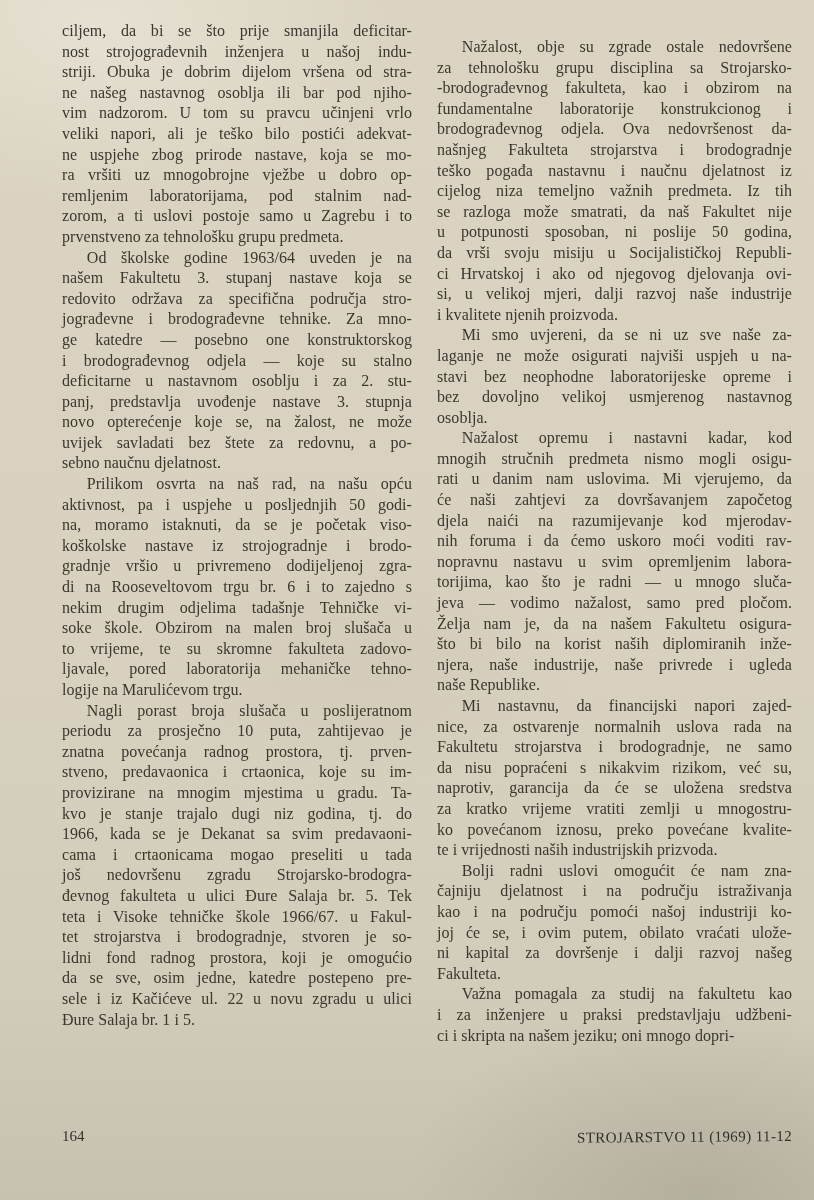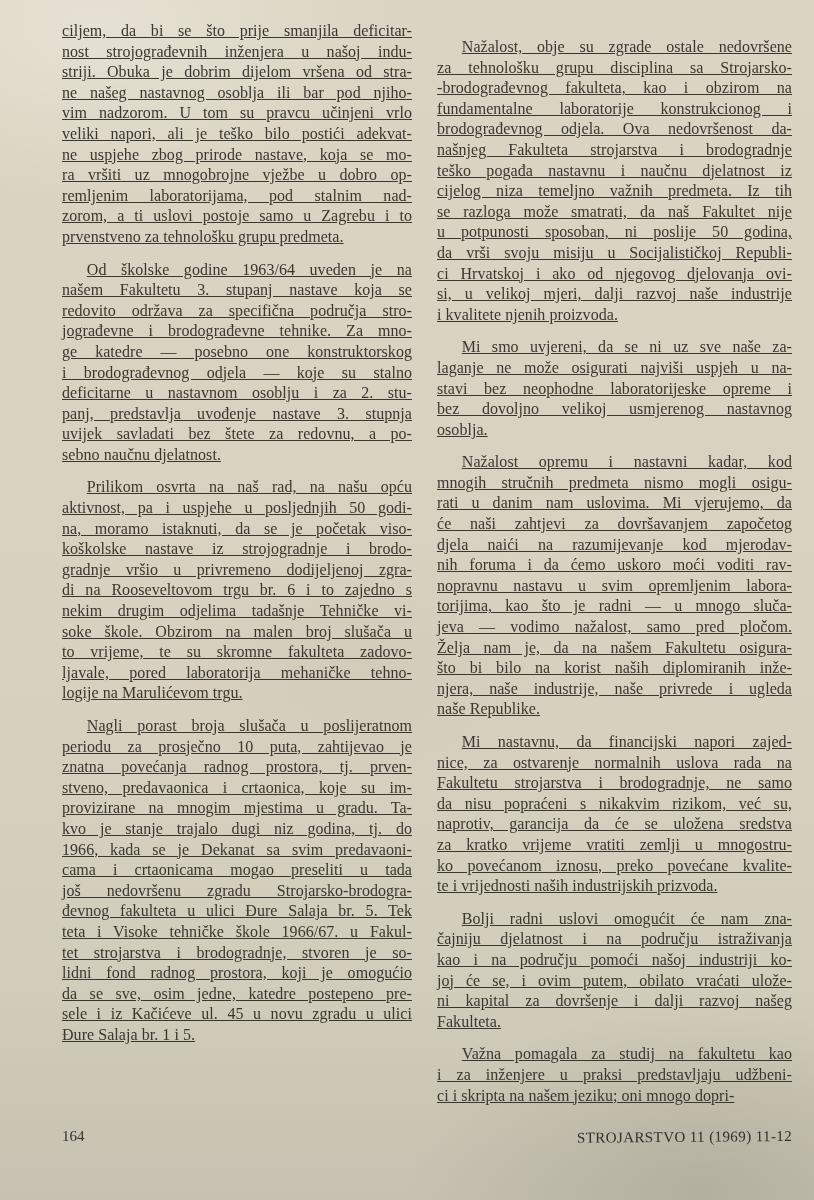--- a/index.html
+++ b/index.html
@@ -22,32 +22,31 @@
     background:
       radial-gradient(ellipse 420px 260px at 86% 99%, rgba(104,102,84,0.20), transparent 70%),
       radial-gradient(ellipse 500px 300px at 12% 2%, rgba(255,255,248,0.30), transparent 60%),
       radial-gradient(ellipse 300px 180px at 45% 55%, rgba(120,115,95,0.06), transparent 70%),
       linear-gradient(180deg, #dbd4c2 0%, #d8d1bf 55%, #d2ccba 82%, #c6c1b0 100%);
   }
   .columns {
     display: flex;
     gap: 25px;
     padding: 21px 22px 0 62px;
-    text-decoration: underline;
   }
   .col { display: block; }
   .col-left  { width: 350px; }
   .col-right { width: 355px; padding-top: 16px; }
   .para {
     font-size: 16px;
     line-height: 20.6px;
     letter-spacing: 0.05px;
   }
-  .para + .para { margin-top: 12px; }
-  .para.no-gap { margin-top: 12px; }
+  .para + .para { }
+  .para.no-gap { margin-top: 0; }
   .tline {
     text-align: justify;
     text-align-last: justify;
     white-space: normal;
   }
   .tline.last { text-align-last: left; }
   .para.indent .tline:first-child { text-indent: 1.55em; }
   .footer {
     position: absolute;
     top: 1128px; left: 62px; right: 22px;
@@ -86,20 +85,21 @@
         </div>
       <div class="para indent">
           <div class="tline">Od školske godine 1963/64 uveden je na</div>
           <div class="tline">našem Fakultetu 3. stupanj nastave koja se</div>
           <div class="tline">redovito održava za specifična područja stro-</div>
           <div class="tline">jograđevne i brodograđevne tehnike. Za mno-</div>
           <div class="tline">ge katedre — posebno one konstruktorskog</div>
           <div class="tline">i brodograđevnog odjela — koje su stalno</div>
           <div class="tline">deficitarne u nastavnom osoblju i za 2. stu-</div>
           <div class="tline">panj, predstavlja uvođenje nastave 3. stupnja</div>
+          <div class="tline">novo opterećenje koje se, na žalost, ne može</div>
           <div class="tline">uvijek savladati bez štete za redovnu, a po-</div>
           <div class="tline last">sebno naučnu djelatnost.</div>
         </div>
       <div class="para indent">
           <div class="tline">Prilikom osvrta na naš rad, na našu opću</div>
           <div class="tline">aktivnost, pa i uspjehe u posljednjih 50 godi-</div>
           <div class="tline">na, moramo istaknuti, da se je početak viso-</div>
           <div class="tline">koškolske nastave iz strojogradnje i brodo-</div>
           <div class="tline">gradnje vršio u privremeno dodijeljenoj zgra-</div>
           <div class="tline">di na Rooseveltovom trgu br. 6 i to zajedno s</div>
@@ -117,21 +117,21 @@
           <div class="tline">provizirane na mnogim mjestima u gradu. Ta-</div>
           <div class="tline">kvo je stanje trajalo dugi niz godina, tj. do</div>
           <div class="tline">1966, kada se je Dekanat sa svim predavaoni-</div>
           <div class="tline">cama i crtaonicama mogao preseliti u tada</div>
           <div class="tline">još nedovršenu zgradu Strojarsko-brodogra-</div>
           <div class="tline">đevnog fakulteta u ulici Đure Salaja br. 5. Tek</div>
           <div class="tline">teta i Visoke tehničke škole 1966/67. u Fakul-</div>
           <div class="tline">tet strojarstva i brodogradnje, stvoren je so-</div>
           <div class="tline">lidni fond radnog prostora, koji je omogućio</div>
           <div class="tline">da se sve, osim jedne, katedre postepeno pre-</div>
-          <div class="tline">sele i iz Kačićeve ul. 45 u novu zgradu u ulici</div>
+          <div class="tline">sele i iz Kačićeve ul. 22 u novu zgradu u ulici</div>
           <div class="tline last">Đure Salaja br. 1 i 5.</div>
         </div>
     </div>
 
     <div class="col col-right">
       <div class="para indent">
           <div class="tline">Nažalost, obje su zgrade ostale nedovršene</div>
           <div class="tline">za tehnološku grupu disciplina sa Strojarsko-</div>
           <div class="tline">-brodograđevnog fakulteta, kao i obzirom na</div>
           <div class="tline">fundamentalne laboratorije konstrukcionog i</div>

